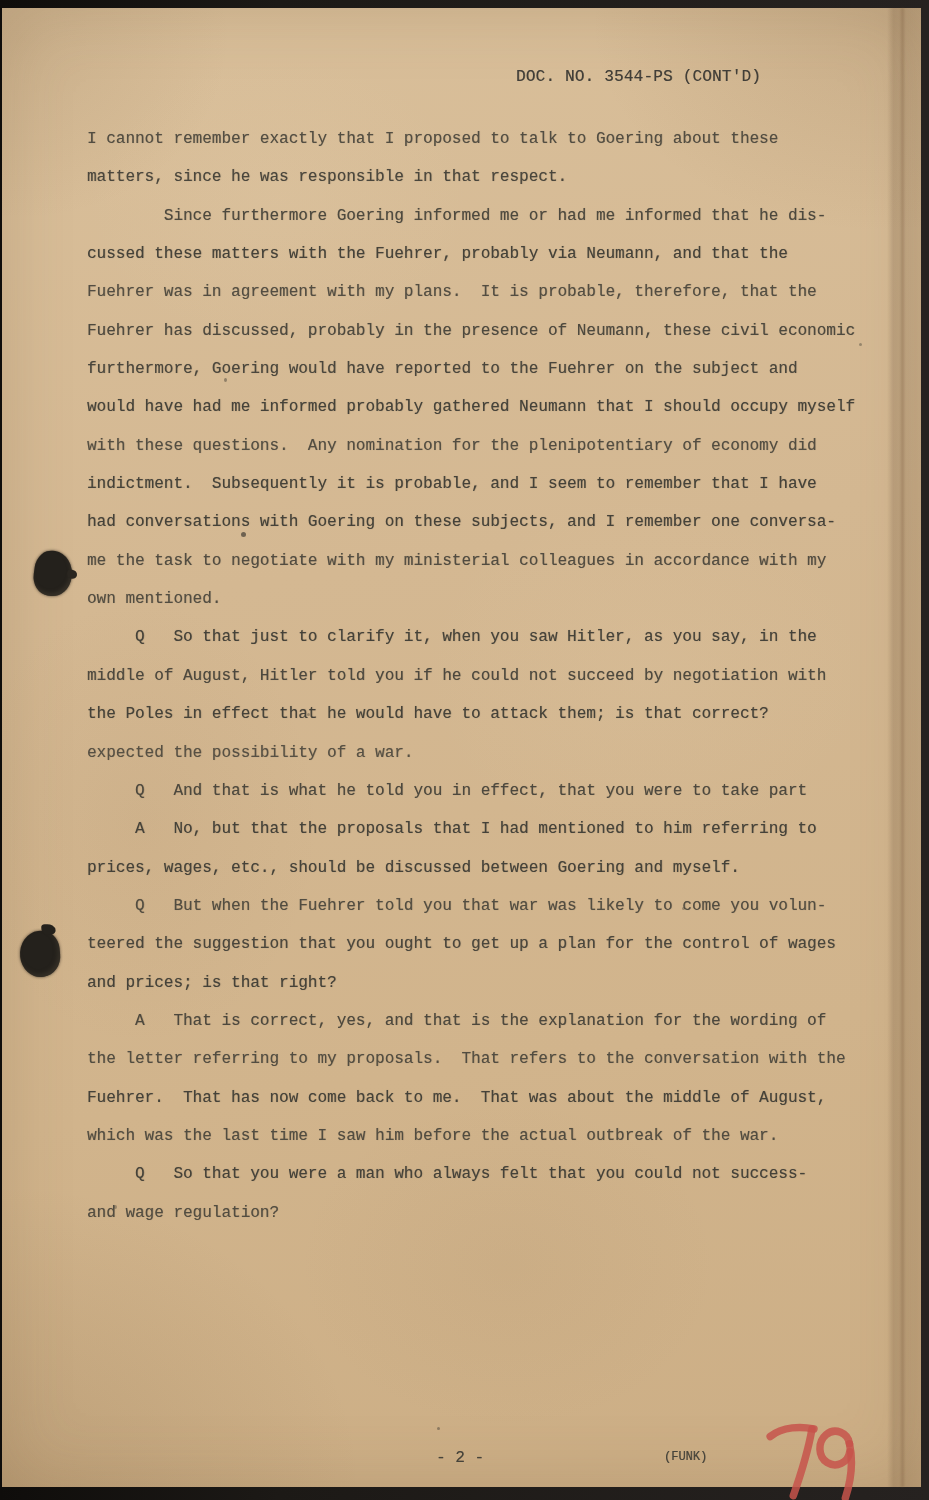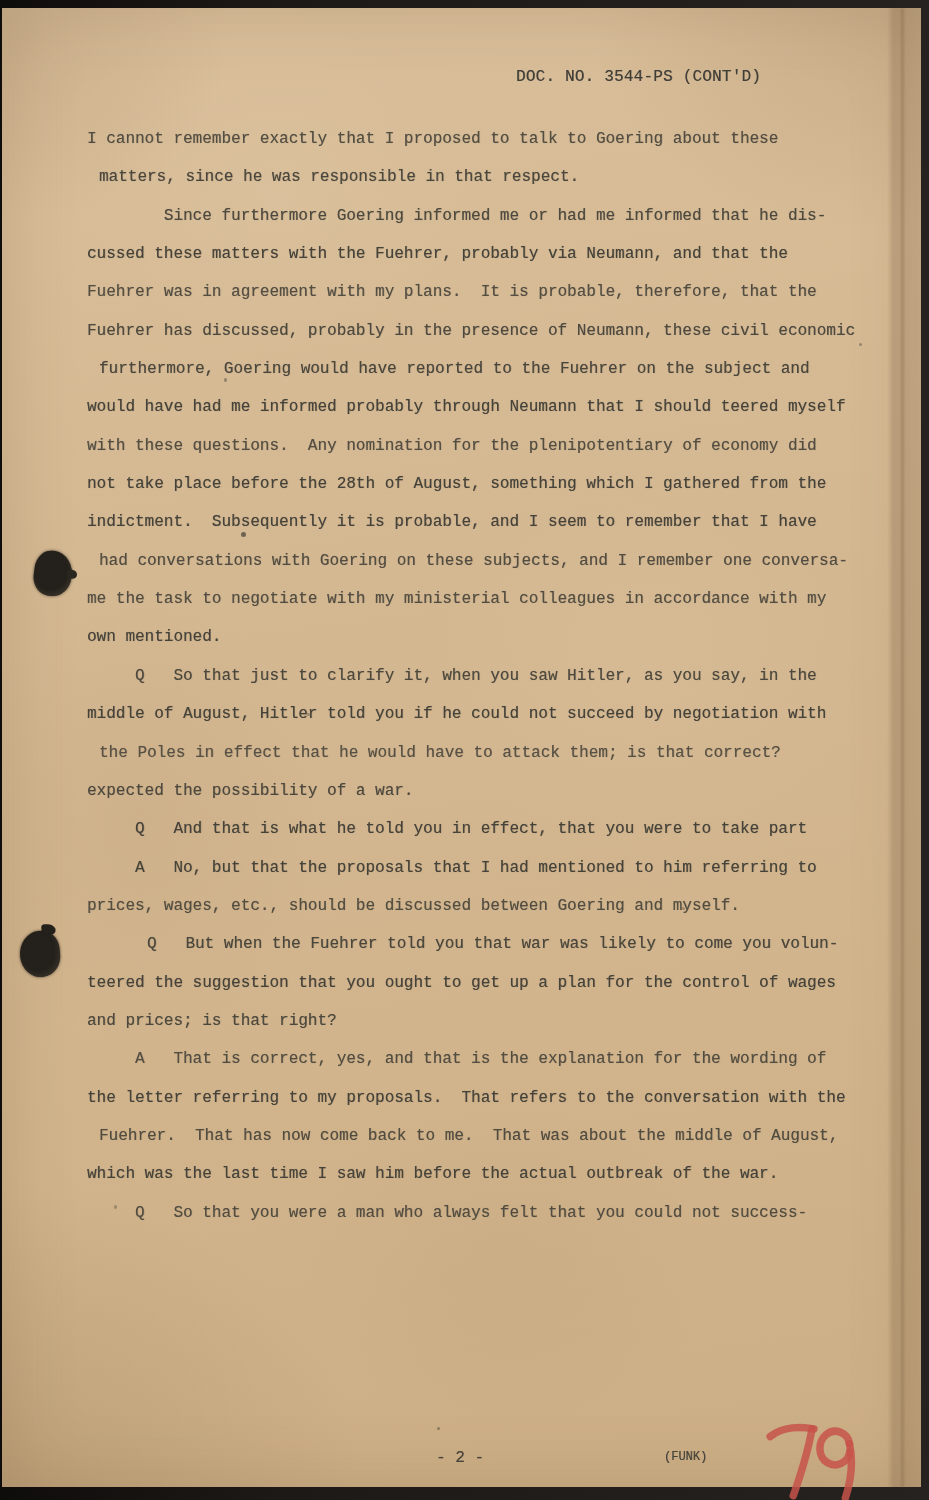--- a/index.html
+++ b/index.html
@@ -53,21 +53,21 @@
   .lines {
     position:absolute; left:85px; top:112px; width:800px;
   }
   .tline {
     height:38.35px; line-height:38.35px;
     font-size:16px; color:#454239; white-space:pre;
     text-shadow:0.4px 0.4px 0.7px rgba(66,62,54,0.5);
   }
   .tline:nth-child(3n)   { opacity:0.94; }
   .tline:nth-child(4n+1) { opacity:0.90; }
-  .tline:nth-child(5n+2) { color:#4a463c;margin-left:12px; }
+  .tline:nth-child(5n+2) { color:#4a463c; }
   .page-number {
     position:absolute; left:434px; top:1441px;
     font-size:16px; color:#46433a; white-space:pre;
     text-shadow:0.4px 0.4px 0.6px rgba(66,62,54,0.5);
   }
   .funk-label {
     position:absolute; left:662px; top:1442px;
     font-size:12px; color:#46433a; white-space:pre;
     text-shadow:0.4px 0.4px 0.6px rgba(66,62,54,0.5);
   }
@@ -94,42 +94,42 @@
     <div class="doc-header">DOC. NO. 3544-PS (CONT'D)</div>
 
     <div class="lines">
         <div class="tline">I cannot remember exactly that I proposed to talk to Goering about these</div>
         <div class="tline">matters, since he was responsible in that respect.</div>
         <div class="tline">        Since furthermore Goering informed me or had me informed that he dis-</div>
         <div class="tline">cussed these matters with the Fuehrer, probably via Neumann, and that the</div>
         <div class="tline">Fuehrer was in agreement with my plans.  It is probable, therefore, that the</div>
         <div class="tline">Fuehrer has discussed, probably in the presence of Neumann, these civil economic</div>
         <div class="tline">furthermore, Goering would have reported to the Fuehrer on the subject and</div>
-        <div class="tline">would have had me informed probably through Neumann that I should teered myself</div>
+        <div class="tline">would have had me informed probably gathered Neumann that I should occupy myself</div>
         <div class="tline">with these questions.  Any nomination for the plenipotentiary of economy did</div>
-        <div class="tline">not take place before the 28th of August, something which I gathered from the</div>
         <div class="tline">indictment.  Subsequently it is probable, and I seem to remember that I have</div>
         <div class="tline">had conversations with Goering on these subjects, and I remember one conversa-</div>
         <div class="tline">me the task to negotiate with my ministerial colleagues in accordance with my</div>
         <div class="tline">own mentioned.</div>
         <div class="tline">     Q   So that just to clarify it, when you saw Hitler, as you say, in the</div>
         <div class="tline">middle of August, Hitler told you if he could not succeed by negotiation with</div>
         <div class="tline">the Poles in effect that he would have to attack them; is that correct?</div>
         <div class="tline">expected the possibility of a war.</div>
         <div class="tline">     Q   And that is what he told you in effect, that you were to take part</div>
         <div class="tline">     A   No, but that the proposals that I had mentioned to him referring to</div>
         <div class="tline">prices, wages, etc., should be discussed between Goering and myself.</div>
         <div class="tline">     Q   But when the Fuehrer told you that war was likely to come you volun-</div>
         <div class="tline">teered the suggestion that you ought to get up a plan for the control of wages</div>
         <div class="tline">and prices; is that right?</div>
         <div class="tline">     A   That is correct, yes, and that is the explanation for the wording of</div>
         <div class="tline">the letter referring to my proposals.  That refers to the conversation with the</div>
         <div class="tline">Fuehrer.  That has now come back to me.  That was about the middle of August,</div>
         <div class="tline">which was the last time I saw him before the actual outbreak of the war.</div>
         <div class="tline">     Q   So that you were a man who always felt that you could not success-</div>
+        <div class="tline">and wage regulation?</div>
       </div>
 
     <div class="page-number">- 2 -</div>
 
     <div class="funk-label">(FUNK)</div>
 
     <div class="handwritten-number">
       <svg width="104" height="90" viewBox="0 0 104 90">
         <g fill="none" stroke="#c7544b" stroke-width="7.5" stroke-linecap="round" stroke-opacity="0.85">
           <path d="M9 21 C 22 11, 41 12, 53 15"></path>

